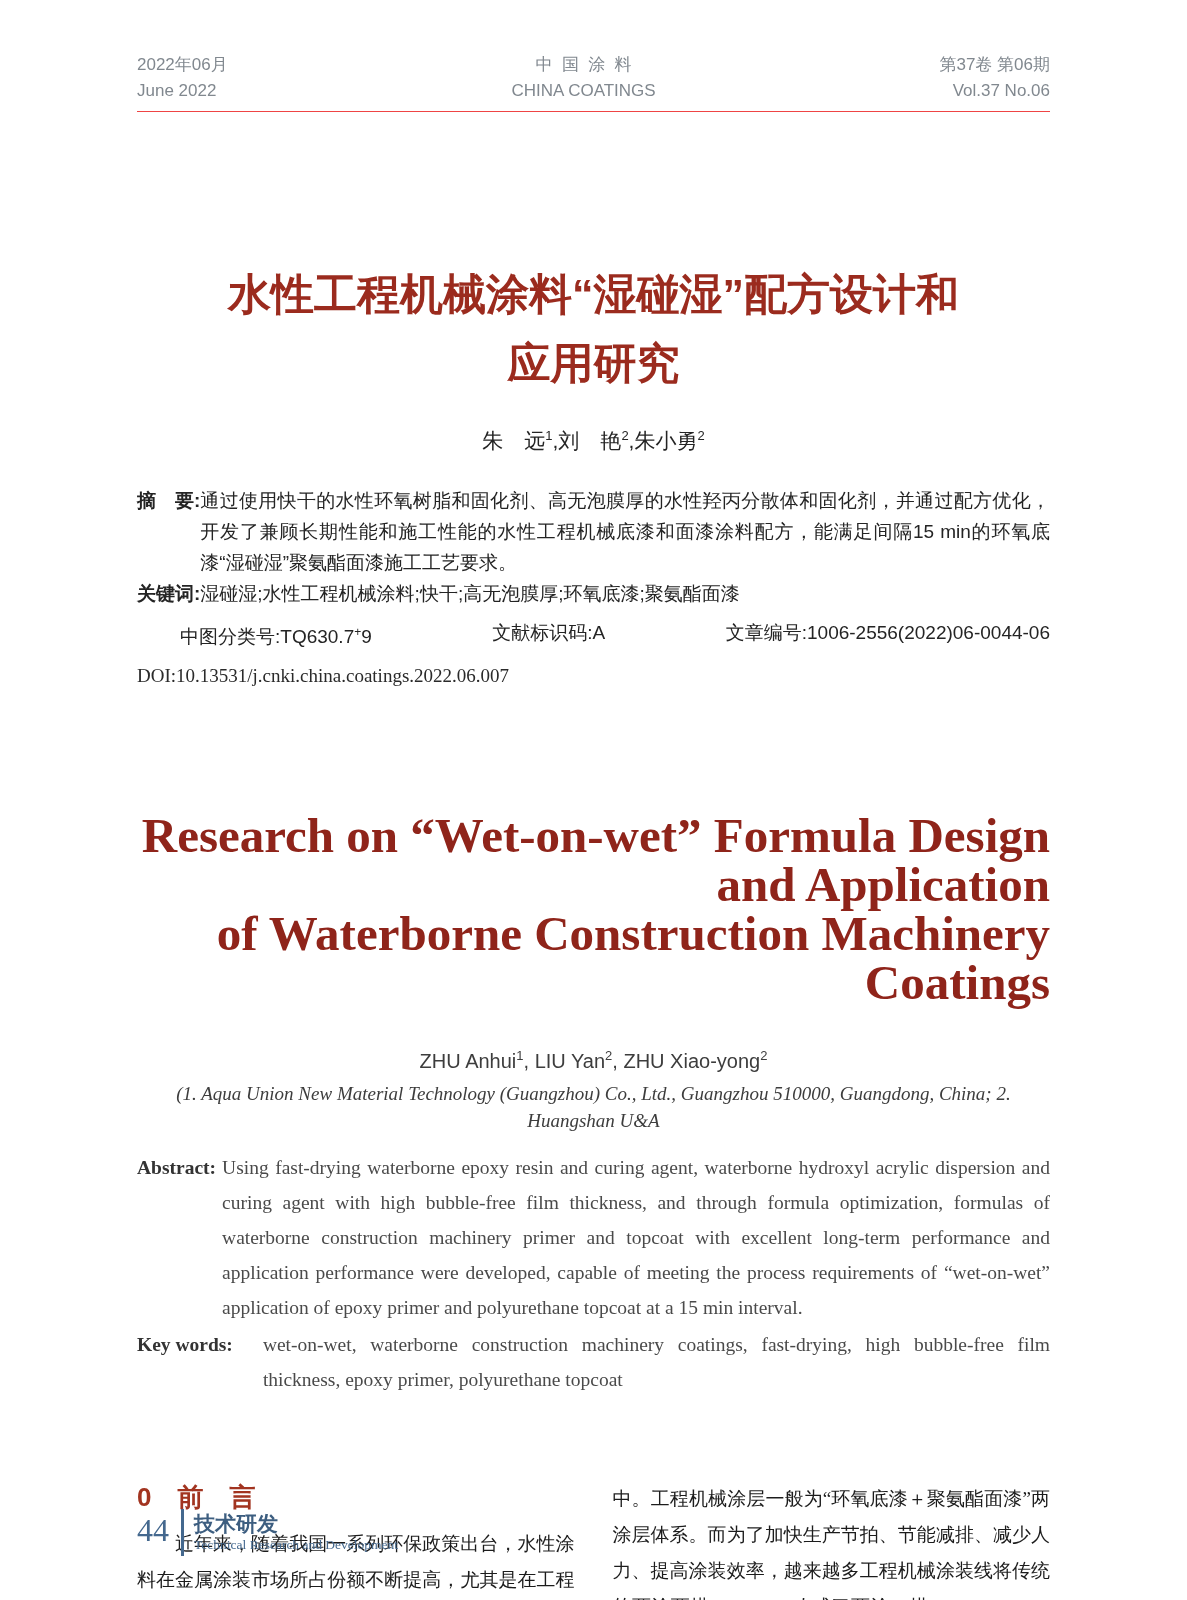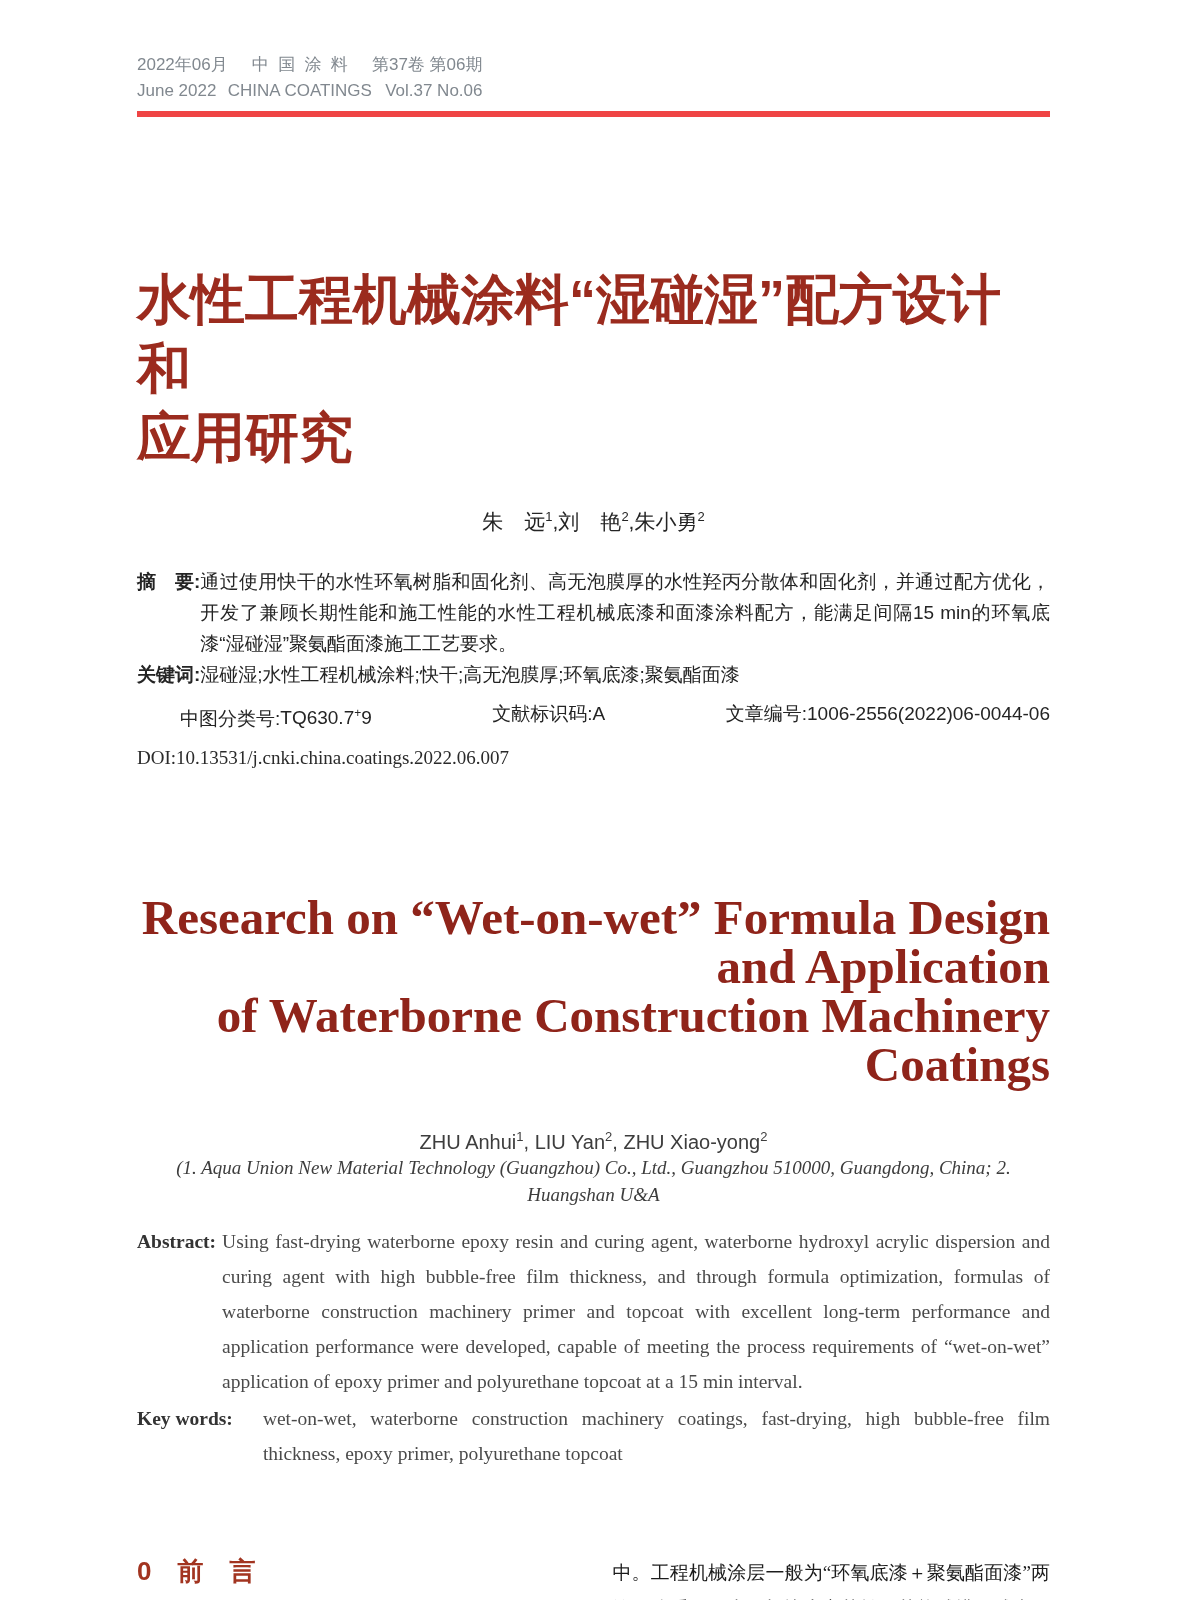--- a/index.html
+++ b/index.html
@@ -12,40 +12,40 @@
     box-sizing: border-box;
     padding: 52px 137px 0 137px;
     overflow: hidden;
     font-family: "Liberation Sans", sans-serif;
     color: #1e1e1e;
   }
 
   
   .journal-header {
     display: flex;
-    justify-content: flex-start;
+    justify-content: space-between;
     align-items: flex-end;
-    border-bottom: 6px solid #ef4444;
+    border-bottom: 1px solid #ef4444;
     padding-bottom: 7px;
     color: #81888f;
     font-size: 17px;
     line-height: 26px;
   }
   .jh-left { text-align: left; }
   .jh-center { text-align: center; }
   .jh-center .cn { letter-spacing: 0.55em; margin-right: -0.55em; }
   .jh-right { text-align: right; }
 
   
   .title-cn {
     margin-top: 148px;
-    text-align: left;
+    text-align: center;
     color: #9b2b1e;
     font-weight: 700;
-    font-size: 54px;
+    font-size: 43px;
     line-height: 69px;
     font-family: "Liberation Sans", sans-serif;
   }
   .authors-cn {
     margin-top: 18px;
     text-align: center;
     font-size: 21px;
     color: #242424;
   }
   .authors-cn sup, .authors-en sup { font-size: 13px; }
@@ -86,21 +86,21 @@
     font-size: 49px;
     line-height: 49px;
   }
   .authors-en {
     margin-top: 18px;
     text-align: center;
     font-size: 20px;
     color: #3d3d3d;
   }
   .affil-en {
-    margin-top: 0;
+    margin-top: 8px;
     text-align: center;
     font-family: "Liberation Serif", serif;
     font-style: italic;
     font-size: 19px;
     line-height: 27px;
     color: #3d3d3d;
   }
 
   
   .meta-en {
@@ -251,14 +251,22 @@
   <div class="body-cols">
     <div class="col">
       <h3 class="sec-heading">0　前　言</h3>
       <p class="body-para indent">近年来，随着我国一系列环保政策出台，水性涂料在金属涂装市场所占份额不断提高，尤其是在工程机械领域，三一重工、中联重科等工程机械制造巨头纷纷上线水性涂料，涂料水性化工作如火如荼进行</p>
     </div>
     <div class="col">
       <p class="body-para">中。工程机械涂层一般为“环氧底漆＋聚氨酯面漆”两涂层体系。而为了加快生产节拍、节能减排、减少人力、提高涂装效率，越来越多工程机械涂装线将传统的两涂两烘（2C2B）改成了两涂一烘（2C1B）——在环氧底漆未完全干透时喷上聚氨酯面漆，再进行烘烤，</p>
     </div>
   </div>
 
+  <div class="page-footer">
+    <div class="pf-num">44</div>
+    <div class="pf-bar"></div>
+    <div>
+      <div class="pf-cn">技术研发</div>
+      <div class="pf-en">Technical Research and Development</div>
+    </div>
+  </div>
 
 </div>
 
 </body></html>

